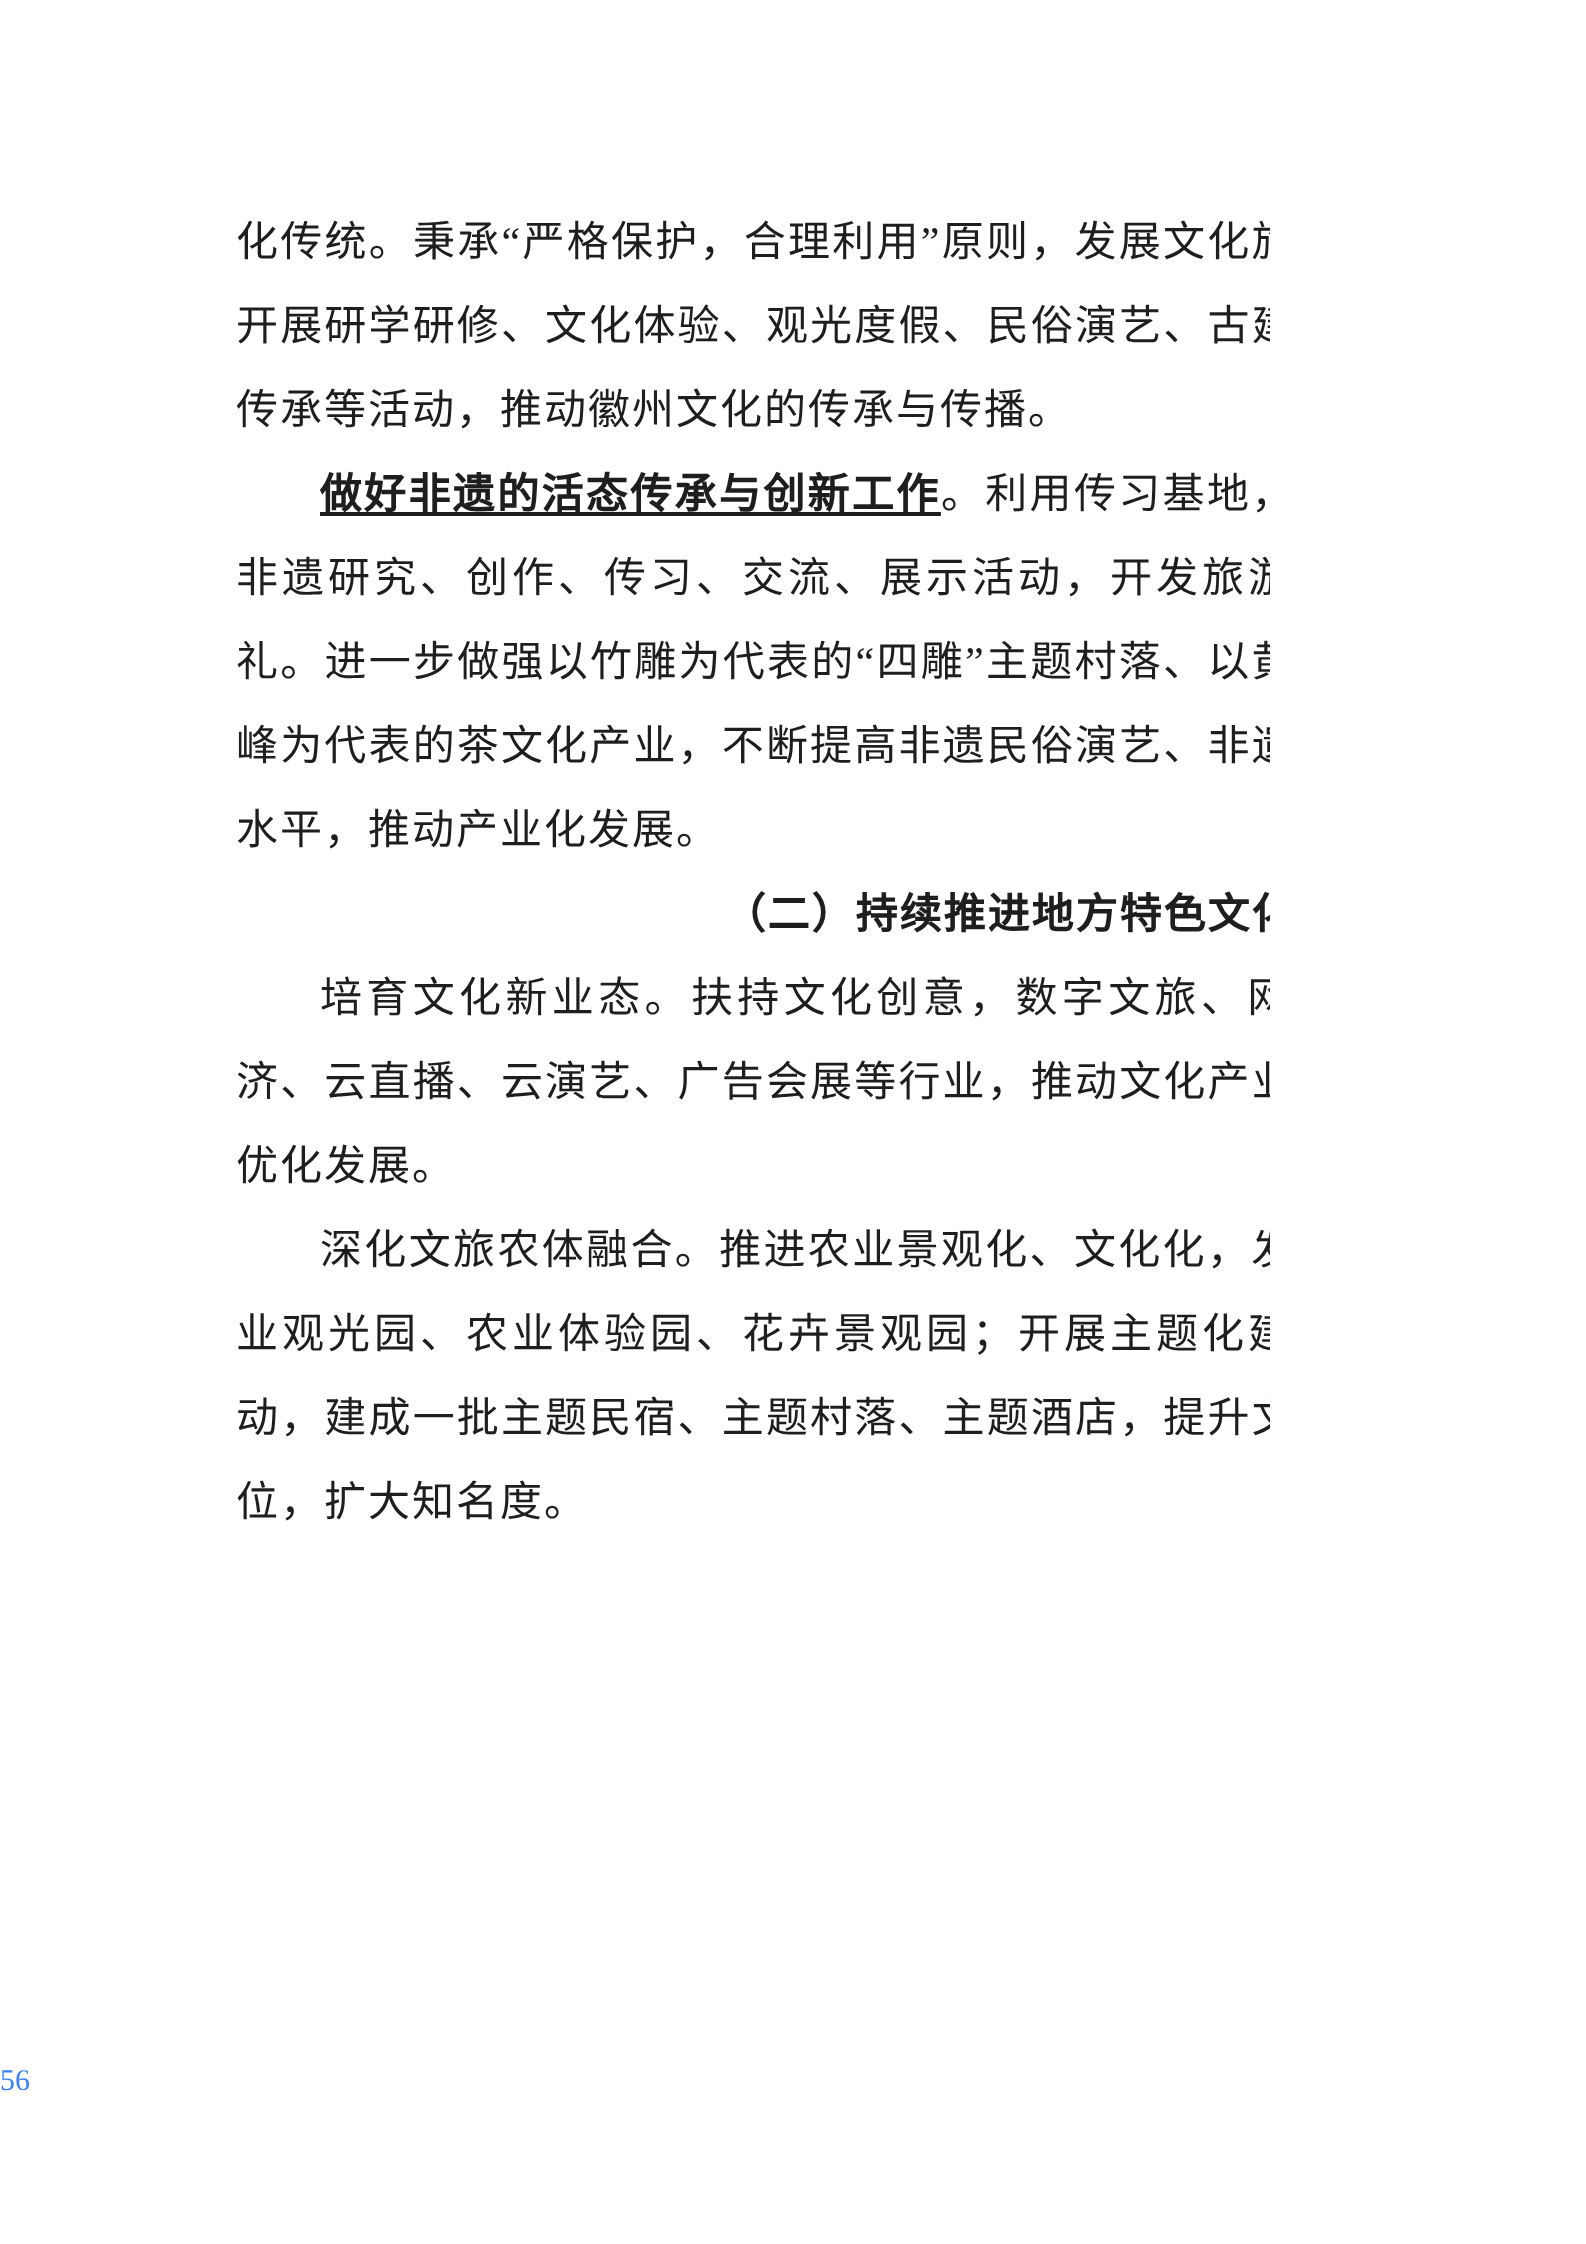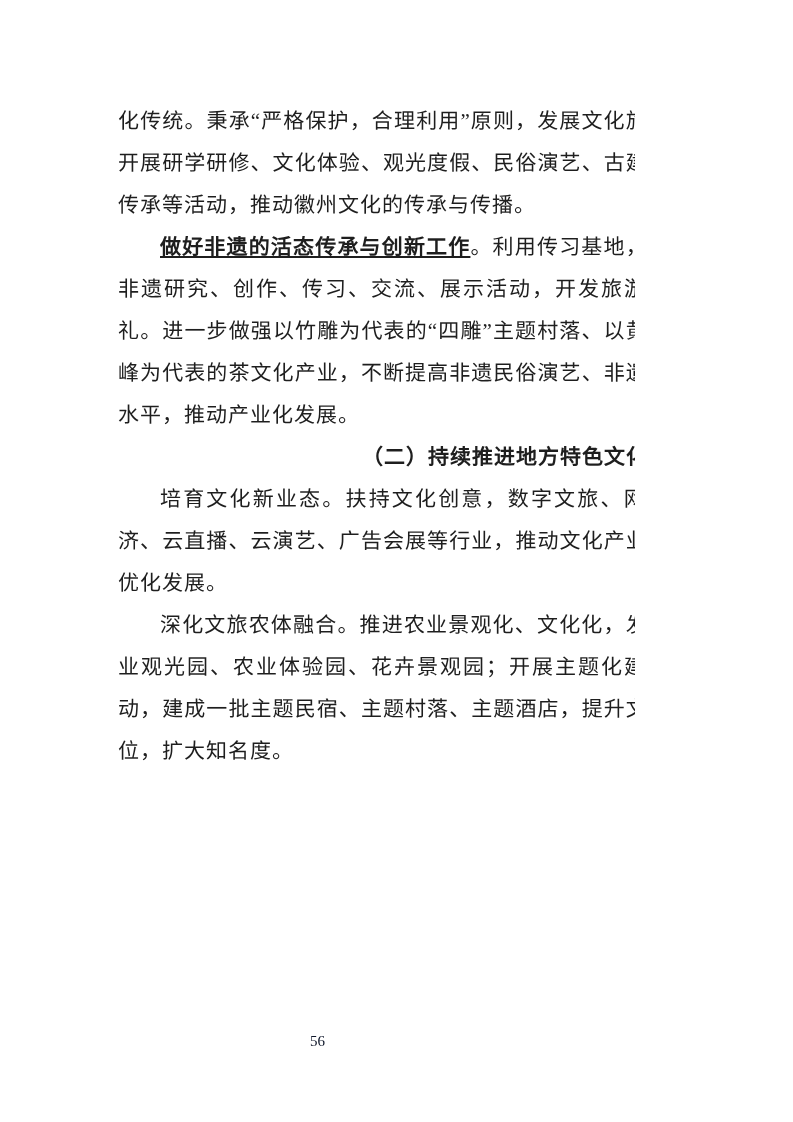--- a/index.html
+++ b/index.html
@@ -40,25 +40,25 @@
   }
   .para .lead-bold {
     font-weight: 700;
     text-decoration: underline;
   }
   .page-footer {
     position: absolute;
     left: 0;
     right: 0;
     top: 1030px;
-    text-align: center;
+    text-align: left;
     font-size: 15px;
     line-height: 22px;
     letter-spacing: 0;
-    color: #0f172a;
+    color: #3b82f6;
   }
 </style>
 </head>
 <body>
 
 <div class="page">
   <div class="body-text">
     <p class="para no-indent">化传统。秉承“严格保护，合理利用”原则，发展文化旅游，开展研学研修、文化体验、观光度假、民俗演艺、古建技艺传承等活动，推动徽州文化的传承与传播。</p>
 
     <p class="para"><span class="lead-bold">做好非遗的活态传承与创新工作</span><span>。利用传习基地，开展非遗研究、创作、传习、交流、展示活动，开发旅游伴手礼。进一步做强以竹雕为代表的“四雕”主题村落、以黄山毛峰为代表的茶文化产业，不断提高非遗民俗演艺、非遗体育水平，推动产业化发展。</span></p>

